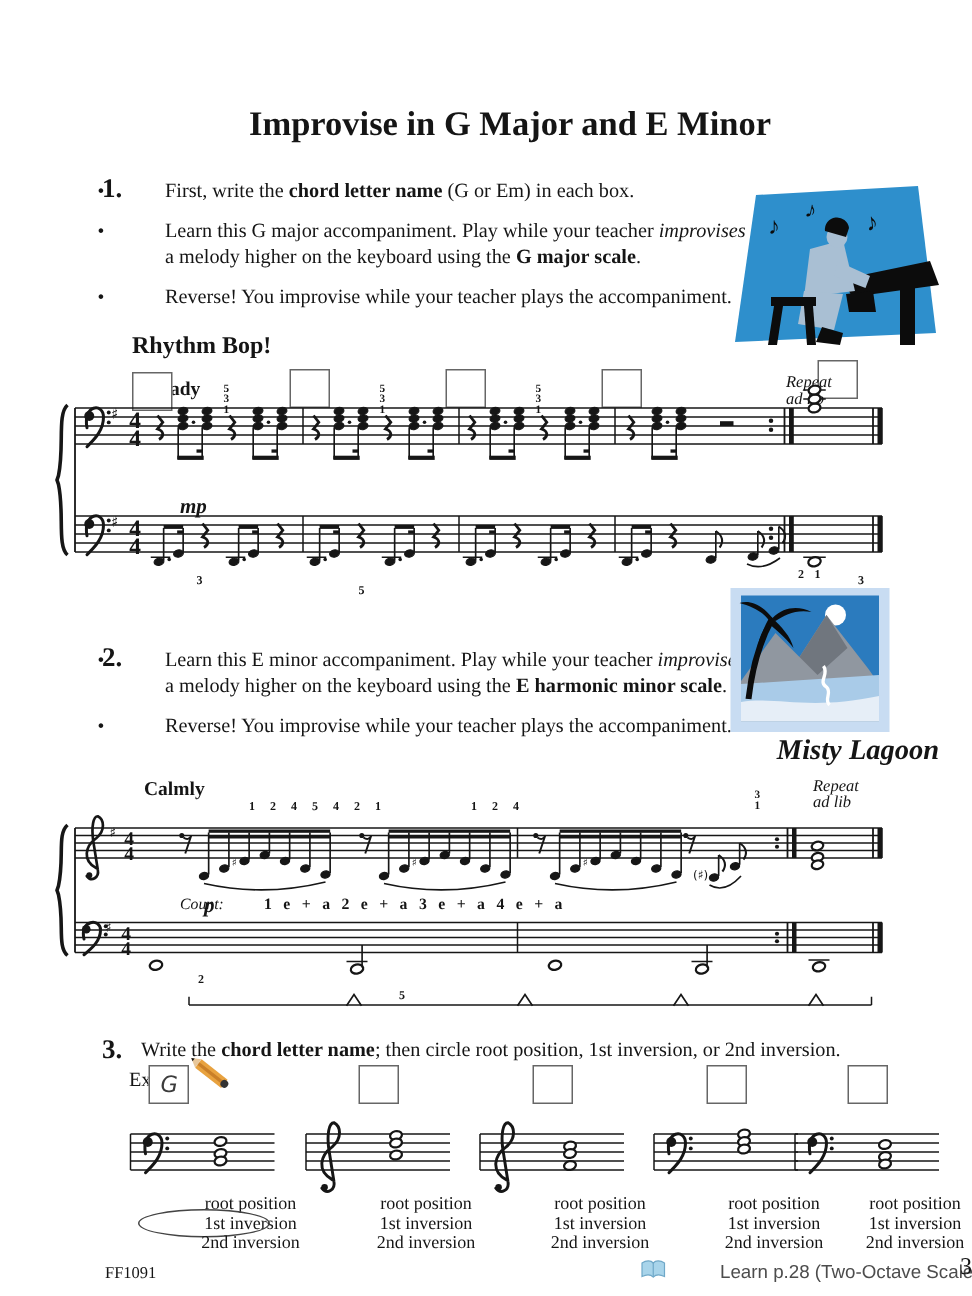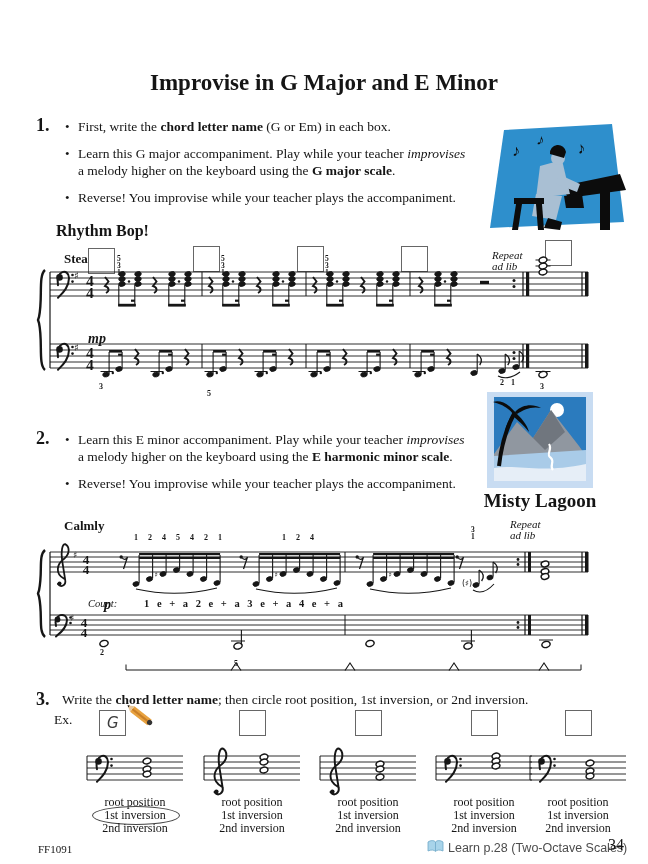--- a/index.html
+++ b/index.html
@@ -1,39 +1,39 @@
 <!DOCTYPE html>
 <html><head>
 <meta charset="utf-8">
 <style>
   html,body{margin:0;padding:0;background:#e8e8e8;}
   .page{position:relative;width:648px;height:864px;background:#ffffff;overflow:hidden;
         font-family:"Liberation Serif",serif;color:#151515;}
-  .abs{position:absolute;white-space:nowrap;}
+  .abs{position:absolute;white-space:nowrap;padding-left:32px;}
   .b{font-weight:bold}.i{font-style:italic}
   .title{left:0;right:0;text-align:center;top:70px;font-size:23px;font-weight:bold;}
   .secnum{font-size:18px;font-weight:bold;}
   .bl{font-size:13.5px;}
   .bl::before{content:"•";position:absolute;left:-13px;top:0;font-size:13px;}
   .heading{font-size:16px;font-weight:bold;}
   .tempo{font-size:13px;font-weight:bold;}
   .dyn{font-size:14px;font-weight:bold;font-style:italic;margin-top:23px;}
   .rep{font-size:11px;font-style:italic;line-height:11px;}
   .fing{font-size:7.5px;font-weight:bold;line-height:7px;text-align:center;}
   .fingrow{font-size:8px;font-weight:bold;}
   .cnt{font-size:10.5px;}
   .ansbox{position:absolute;width:27px;height:26px;border:1.2px solid #666;background:#fff;box-sizing:border-box;}
   .opt{font-size:12px;text-align:center;width:110px;}
   .circ{position:absolute;border:1.3px solid #444;border-radius:50%;}
   .handG{font-family:"DejaVu Sans",sans-serif;font-style:italic;font-size:15px;color:#3c3c3c;}
   .footer-cat{font-size:11px;}
   .footer-lesson{font-family:"Liberation Sans",sans-serif;font-size:12.5px;color:#4c4c4c;}
   .footer-page{font-size:16px;}
   svg{position:absolute;overflow:visible;}
-  .caption{font-size:19px;font-weight:bold;text-align:center;width:116px;}
+  .caption{font-size:19px;font-weight:bold;text-align:center;width:116px;font-style:italic;}
 </style>
 </head>
 <body>
 
 <div class="page">
 
   <div class="abs title">Improvise in G Major and E Minor</div>
 
   <span class="abs secnum" style="left:36px;top:115px">1.</span>
   <div class="abs bl" style="left:78px;top:119px"><span>First, write the </span><span class="b">chord letter name</span><span> (G or Em) in each box.</span></div>

